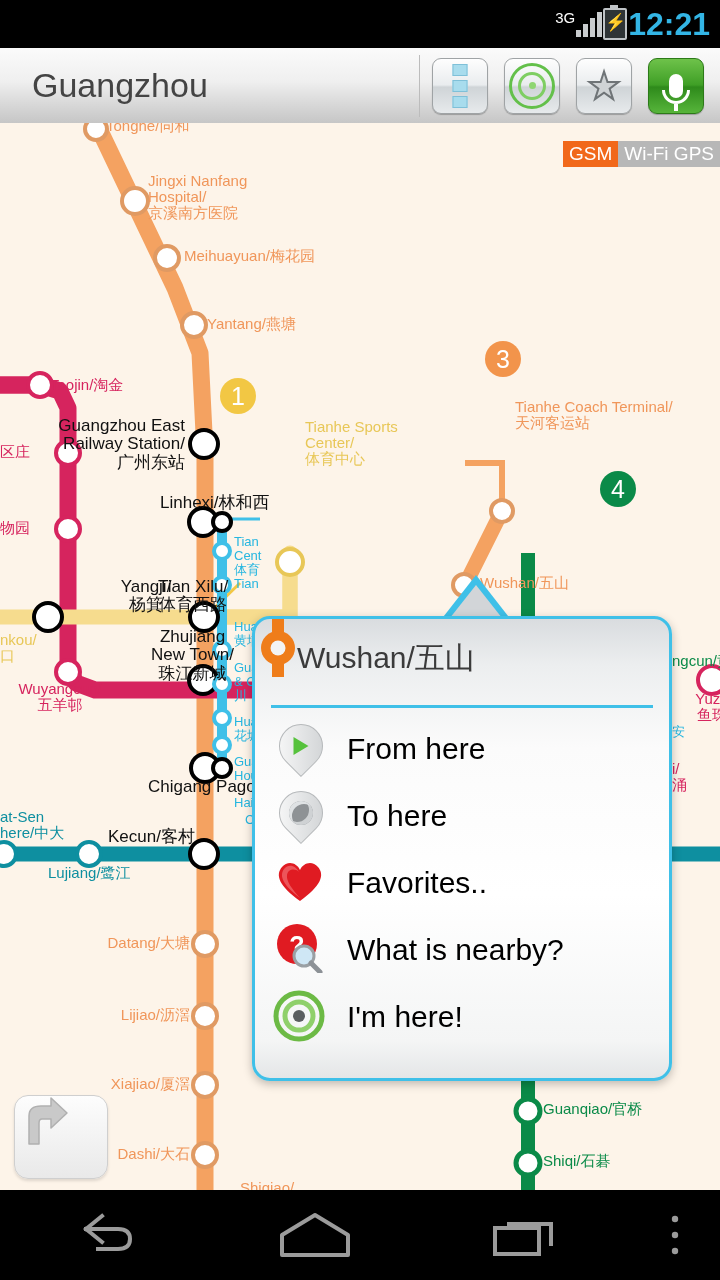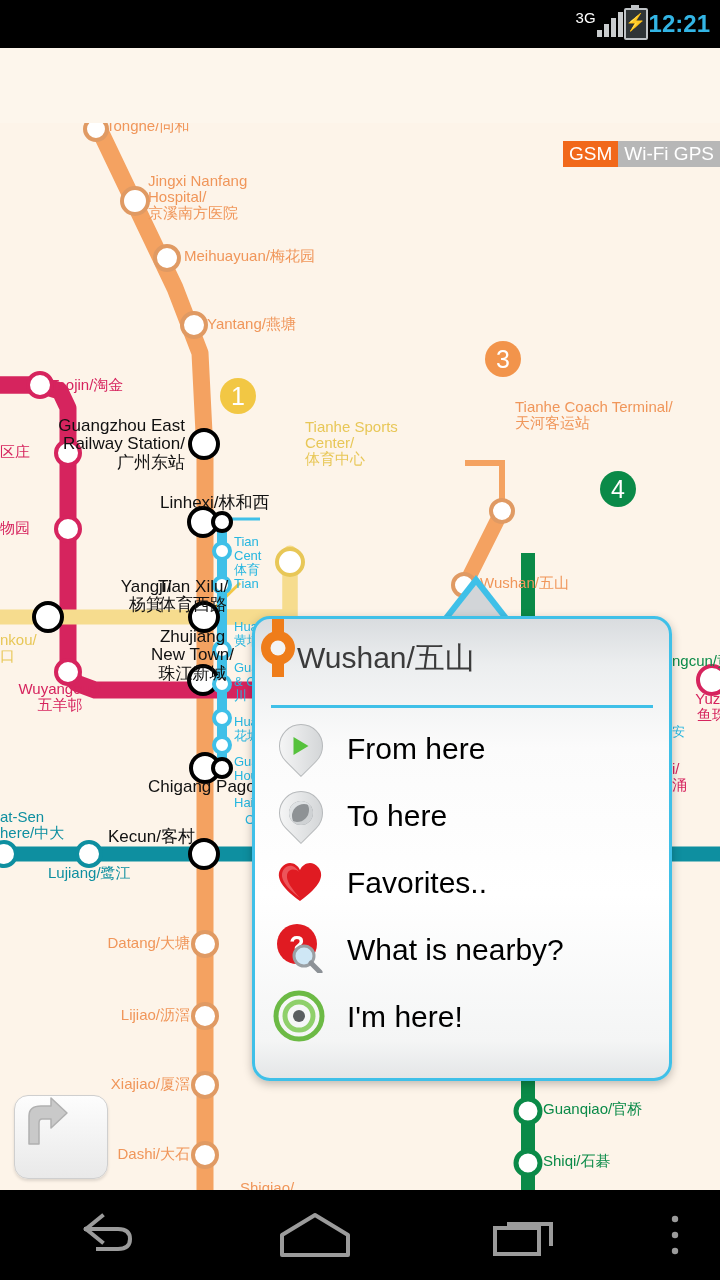--- a/index.html
+++ b/index.html
@@ -12,21 +12,21 @@
   .sb-3g{color:#fff;font-size:15px;line-height:1;position:relative;top:-7px;font-family:"Liberation Sans",sans-serif;}
   .sig{display:inline-block;width:26px;height:26px;position:relative;}
   .sig i{position:absolute;bottom:0;background:#c9ccce;display:block;}
   .sig i:nth-child(1){left:0;width:5px;height:7px;}
   .sig i:nth-child(2){left:7px;width:5px;height:13px;}
   .sig i:nth-child(3){left:14px;width:5px;height:19px;}
   .sig i:nth-child(4){left:21px;width:5px;height:25px;}
   .batt{width:20px;height:28px;border:2px solid #bfc3c6;border-radius:2px;position:relative;background:#2f3436;}
   .batt:before{content:"";position:absolute;left:5px;top:-5px;width:8px;height:3px;background:#bfc3c6;}
   .batt span{position:absolute;left:0;right:0;top:0;bottom:0;color:#45c7f0;font-size:17px;text-align:center;line-height:26px;font-weight:bold;}
-  .clock{color:#33b5e5;font-size:24px;font-weight:bold;letter-spacing:0px;font-family:"Liberation Sans",sans-serif;}
+  .clock{color:#33b5e5;font-size:32px;font-weight:bold;letter-spacing:0px;font-family:"Liberation Sans",sans-serif;}
 
   
   #toolbar{position:absolute;left:0;top:48px;width:720px;height:75px;
            background:linear-gradient(to bottom,#fbfbfb 0%,#efefef 45%,#d8d8d8 75%,#c6c6c6 100%);
            border-bottom:1px solid #b5b5b5;display:flex;align-items:center;}
   #apptitle{font-size:34px;color:#444;padding-left:32px;flex:1;font-family:"Liberation Sans",sans-serif;}
   #tb-sep{width:1px;height:62px;background:#bcbcbc;margin-right:12px;}
   .tbtn{width:56px;height:56px;border-radius:9px;margin-right:16px;position:relative;
         border:1px solid #9fa3a5;box-sizing:border-box;
         background:linear-gradient(to bottom,#fefefe 0%,#e9ecee 48%,#cfd4d7 52%,#e7eaec 100%);
@@ -114,20 +114,43 @@
           <i></i>
           <i></i>
         </span>
       <span class="batt">
           <span>⚡</span>
         </span>
       <span class="clock">12:21</span>
     </div>
   </div>
 
+  <div id="toolbar">
+    <div id="apptitle">Guangzhou</div>
+    <div id="tb-sep"></div>
+
+    <div class="tbtn">
+      <span class="legend-bars">
+          <i></i>
+          <i></i>
+          <i></i>
+        </span>
+    </div>
+    <div class="tbtn">
+      <span class="rings">
+          <i></i>
+        </span>
+    </div>
+    <div class="tbtn">
+      <span class="starico">★</span>
+    </div>
+    <div class="tbtn green">
+      <span class="mic"></span>
+    </div>
+  </div>
 
   <div id="map">
 
     <svg width="720" height="1067">
 
       <path d="M95 0 L100 8 L175 165 L200 230 L205 330 L205 1067" stroke="#f4a261" stroke-width="17" fill="none" stroke-linecap="round" stroke-linejoin="round"></path>
 
       <path d="M465 340 L502 340 L502 388 L465 462" stroke="#f4a261" stroke-width="6" fill="none"></path>
       <path d="M502 388 L465 462" stroke="#f4a261" stroke-width="15" fill="none" stroke-linecap="round"></path>
 

